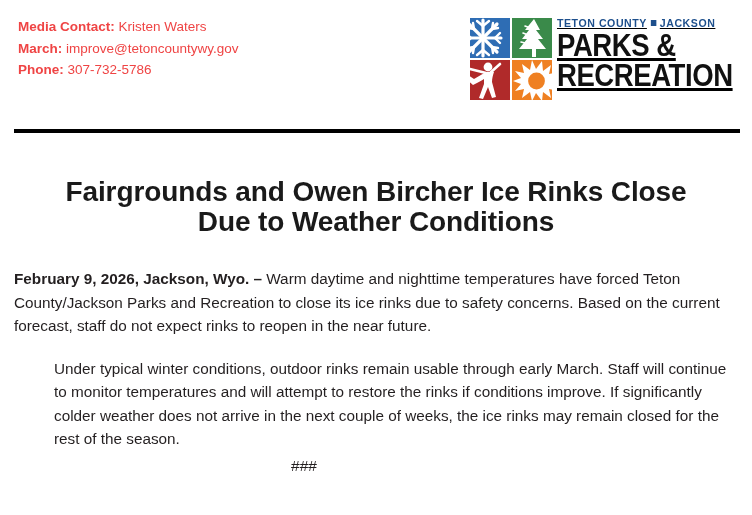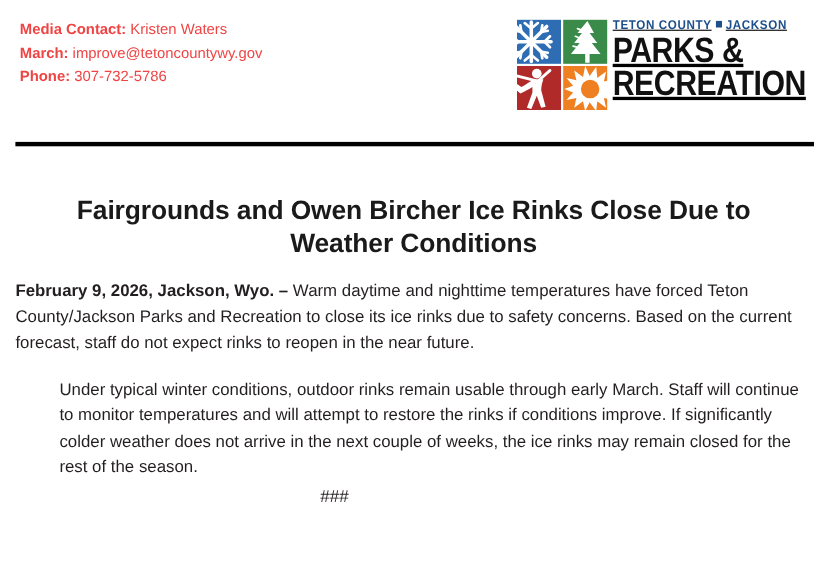--- a/index.html
+++ b/index.html
@@ -128,36 +128,36 @@
     text-align: center;
     font-style: italic;
     font-size: 14.5px;
     line-height: 20px;
     color: #231f20;
     margin-top: 12px;
   }
 
   .headline {
     text-align: center;
-    font-size: 24px;
+    font-size: 28px;
     font-weight: bold;
     line-height: 30px;
     color: #1a1a1a;
     margin: 27px 30px 0 30px;
     letter-spacing: -0.1px;
   }
 
   .para {
     font-size: 15.3px;
     line-height: 23.5px;
     color: #231f20;
     margin: 0;
     text-align: left;
   }
-  .para-1 { margin-top: 16px; }
+  .para-1 { margin-top: 30px; }
   .para-2 { margin-top: 19px; margin-left: 40px; }
   .dateline { font-weight: bold; }
 
   .end-mark {
     margin-top: 4px;
     font-size: 15.5px;
     line-height: 22px;
     color: #231f20;
     text-align: center;
     width: 580px;

